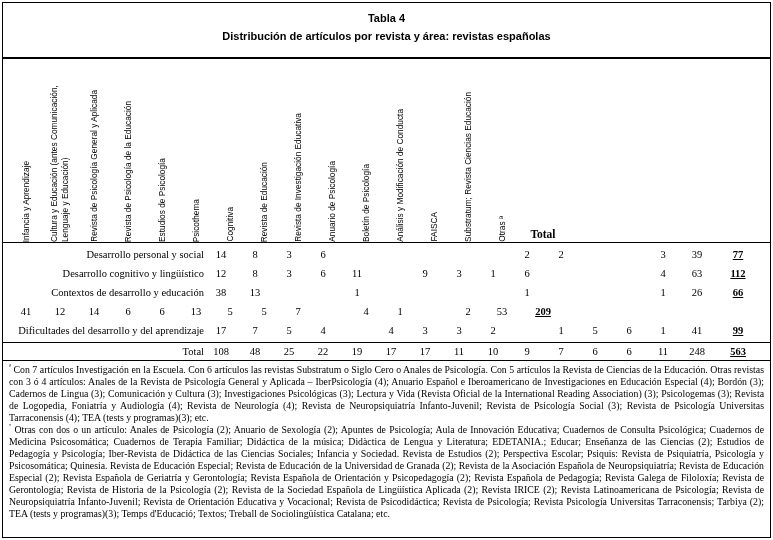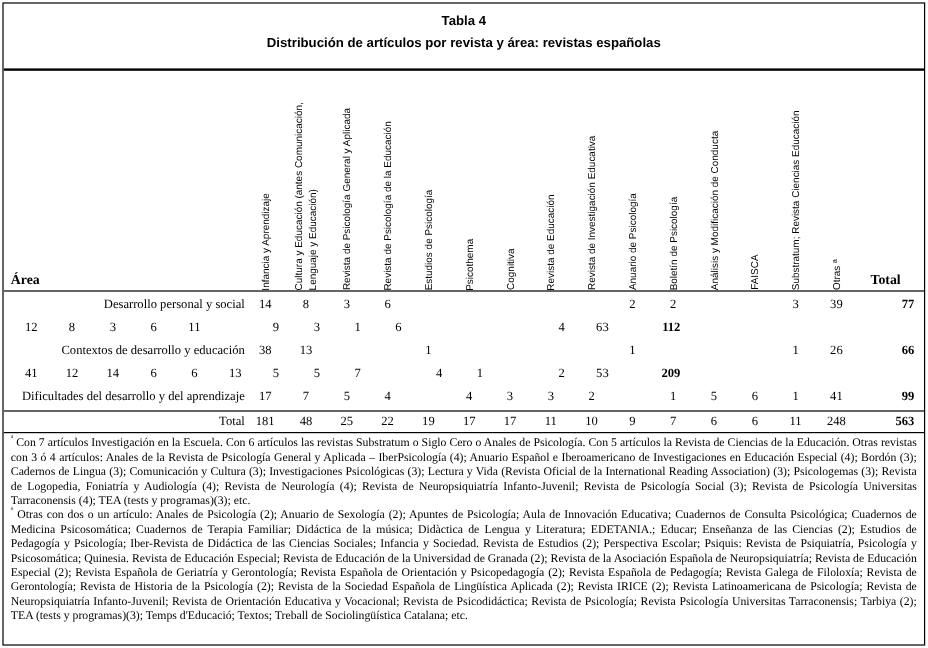--- a/index.html
+++ b/index.html
@@ -9,21 +9,21 @@
   .rule-thick{border-bottom:2.5px solid #000;}
   .rule{border-bottom:1.5px solid #000;}
   .thead{height:183px;display:flex;align-items:flex-end;padding:0 6px;}
   .h-area{width:195px;font-weight:bold;font-size:11.5px;padding-bottom:2px;}
   .h-num{width:34px;display:flex;justify-content:center;align-items:flex-end;height:100%;}
   .vtext{writing-mode:vertical-rl;transform:rotate(180deg);font-family:"Liberation Sans",sans-serif;font-size:8.3px;line-height:11px;max-height:176px;padding-bottom:3px;}
   .h-total{width:48px;text-align:center;font-weight:bold;font-size:11.5px;padding-bottom:2px;}
   .trow{height:19px;display:flex;align-items:center;padding:0 6px;font-size:10.5px;}
   .c-area{width:195px;white-space:nowrap;text-align:right;}
   .c-num{width:34px;text-align:center;}
-  .c-total{width:48px;text-align:right;font-weight:bold;}
+  .c-total{width:48px;text-align:center;font-weight:bold;text-decoration:underline;}
   .rows-block{padding-top:2px;padding-bottom:2px;}
   .total-row{height:17px;display:flex;align-items:center;padding:0 6px;font-size:10.5px;}
   .total-row .c-total{font-weight:bold;}
   .footnotes{flex:1;padding:3px 6px 0 6px;font-size:9.8px;line-height:12px;text-align:justify;overflow:hidden;}
   .fn{margin:0;}
   sup{font-size:7px;line-height:0;}
 </style>
 </head>
 <body>
 
@@ -31,21 +31,20 @@
   <div class="frame">
 
     <div class="title-block">
       <div>Tabla 4</div>
       <div>Distribución de artículos por revista y área: revistas españolas</div>
     </div>
 
     <div class="rule-thick"></div>
 
     <div class="thead">
-      <div class="h-area">Área</div>
       <div class="h-num">
           <span class="vtext">Infancia y Aprendizaje</span>
         </div>
       <div class="h-num">
           <span class="vtext">Cultura y Educación (antes Comunicación, Lenguaje y Educación)</span>
         </div>
       <div class="h-num">
           <span class="vtext">Revista de Psicología General y Aplicada</span>
         </div>
       <div class="h-num">
@@ -103,20 +102,21 @@
         <div class="c-num"></div>
         <div class="c-num">2</div>
         <div class="c-num">2</div>
         <div class="c-num"></div>
         <div class="c-num"></div>
         <div class="c-num">3</div>
         <div class="c-num">39</div>
         <div class="c-total">77</div>
       </div>
       <div class="trow">
+        <div class="c-area">Desarrollo cognitivo y lingüístico</div>
         <div class="c-num">12</div>
         <div class="c-num">8</div>
         <div class="c-num">3</div>
         <div class="c-num">6</div>
         <div class="c-num">11</div>
         <div class="c-num"></div>
         <div class="c-num">9</div>
         <div class="c-num">3</div>
         <div class="c-num">1</div>
         <div class="c-num">6</div>
@@ -182,21 +182,21 @@
         <div class="c-num">1</div>
         <div class="c-num">41</div>
         <div class="c-total">99</div>
       </div>
     </div>
 
     <div class="rule"></div>
 
     <div class="total-row">
       <div class="c-area">Total</div>
-      <div class="c-num">181</div>
+      <div class="c-num">108</div>
       <div class="c-num">48</div>
       <div class="c-num">25</div>
       <div class="c-num">22</div>
       <div class="c-num">19</div>
       <div class="c-num">17</div>
       <div class="c-num">17</div>
       <div class="c-num">11</div>
       <div class="c-num">10</div>
       <div class="c-num">9</div>
       <div class="c-num">7</div>

